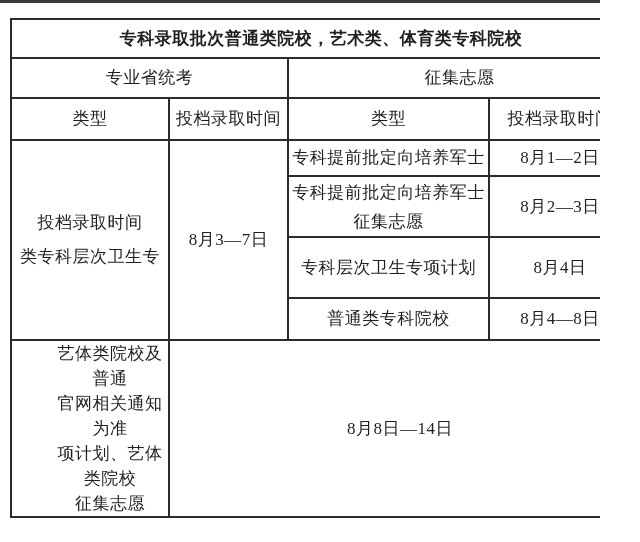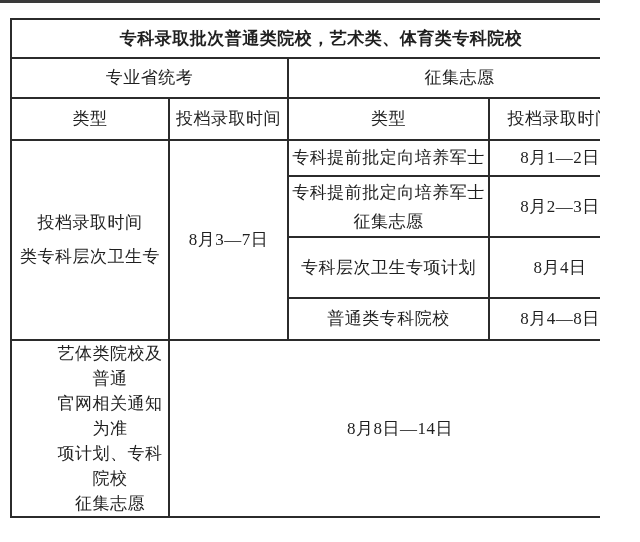--- a/index.html
+++ b/index.html
@@ -110,21 +110,21 @@
 
     <tr class="r-b4">
       <td>普通类专科院校</td>
       <td>8月4—8日</td>
     </tr>
 
     <tr class="r-final">
       <td class="final-type-cell">
         <div class="line">艺体类院校及普通</div>
         <div class="line">官网相关通知为准</div>
-        <div class="line">项计划、专科院校</div>
+        <div class="line">项计划、艺体类院校</div>
         <div class="line">征集志愿</div>
       </td>
       <td colspan="3">8月8日—14日</td>
     </tr>
   </tbody>
     </table>
 
   <div class="note">
   </div>
 </div>

